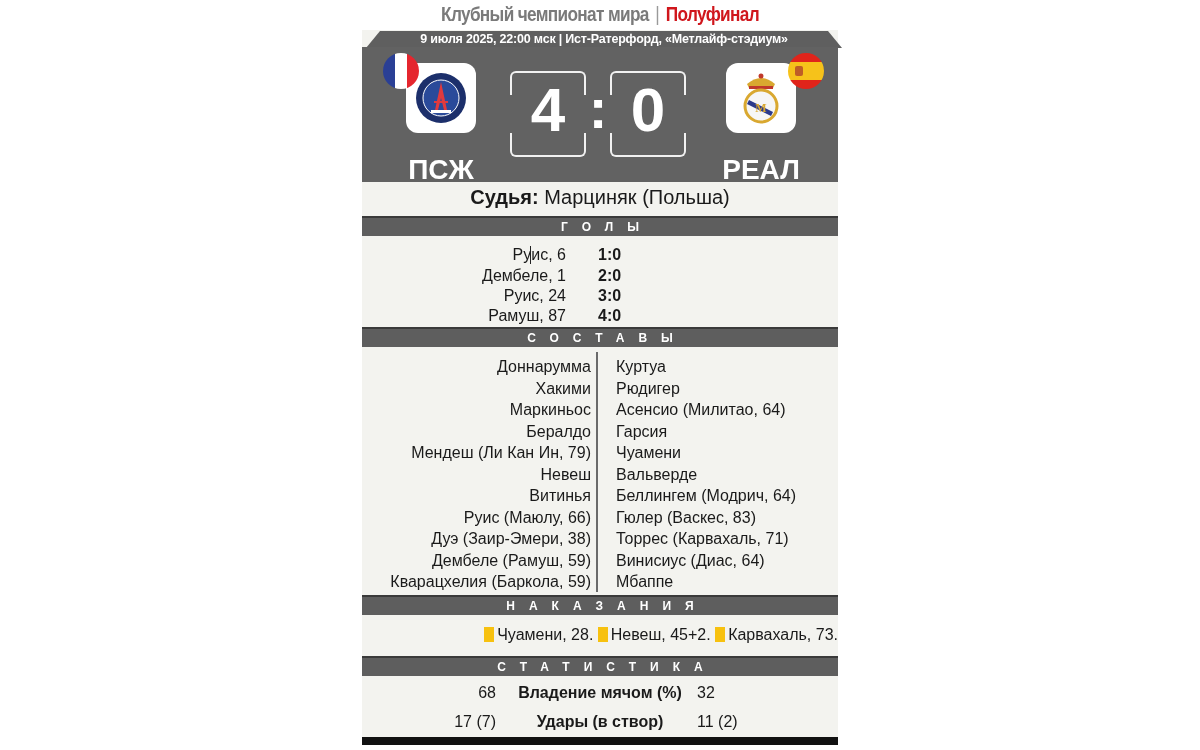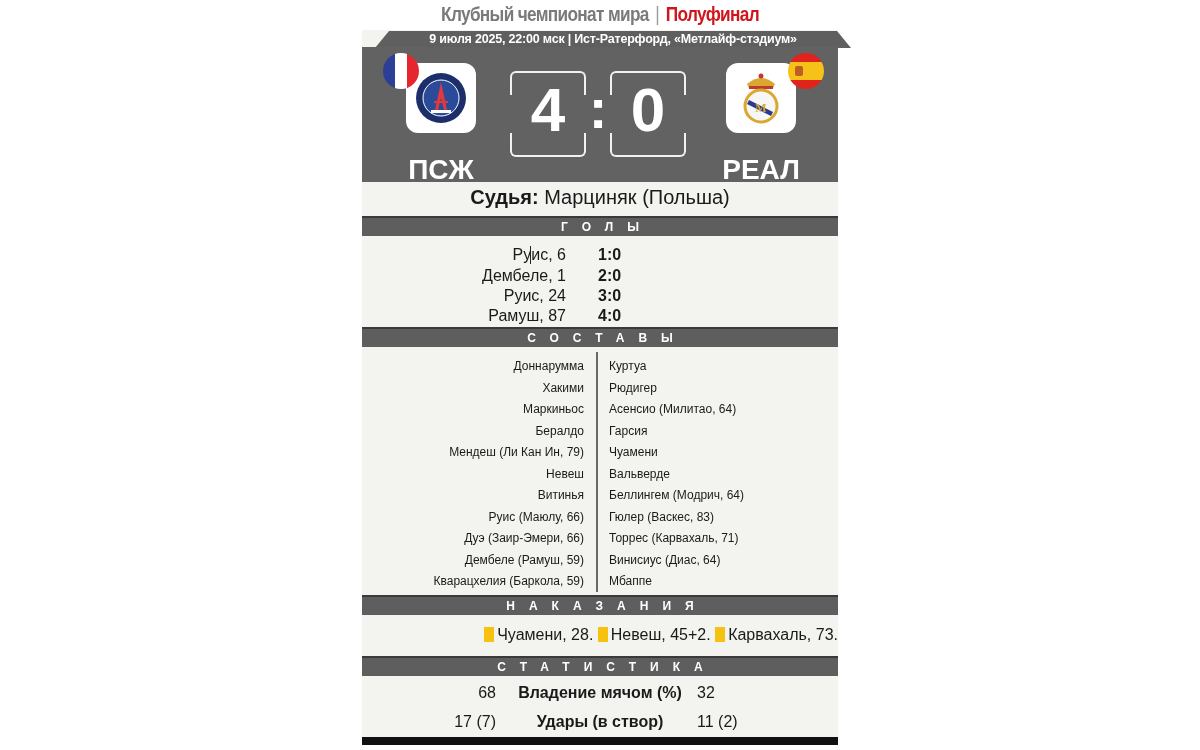--- a/index.html
+++ b/index.html
@@ -7,21 +7,21 @@
   body { background: #ffffff; font-family: "Liberation Sans", "DejaVu Sans", sans-serif; color: #1a1a1a; position: relative; }
 
   .card { position: absolute; left: 362px; top: 0; width: 476px; height: 750px; background: #f3f3ef; }
   .topband { position: absolute; left: 0; top: 0; width: 476px; height: 30px; background: #ffffff; }
 
   .headline { position: absolute; left: 0; top: 2px; width: 476px; text-align: center; font-family: "Liberation Sans", sans-serif; font-weight: bold; font-size: 21px; letter-spacing: -0.8px; transform: scaleX(0.82); transform-origin: center; white-space: nowrap; }
   .headline .cup { color: #7a7a7a; }
   .headline .sep { color: #9a9a9a; font-weight: normal; margin: 0 3px; }
   .headline .stage { color: #d0161c; }
 
-  .ribbon { position: absolute; left: 13px; top: 31px; width: 476px; height: 17px; }
+  .ribbon { position: absolute; left: 4px; top: 31px; width: 476px; height: 17px; }
   .ribbon svg { position: absolute; left: 0; top: 0; }
   .ribbon-text { position: absolute; left: 0; top: 1px; width: 476px; text-align: center; color: #ffffff; font-weight: bold; font-size: 12.5px; white-space: nowrap; letter-spacing: -0.2px; }
 
   .scoreboard { position: absolute; left: 0; top: 47px; width: 476px; height: 135px; background: #626262; }
 
   .flag { position: absolute; width: 36px; height: 36px; border-radius: 50%; overflow: hidden; z-index: 3; }
   .flag-fr { left: 21px; top: 6px; display: flex; }
   .flag-fr span { flex: 1; height: 100%; }
   .flag-es { left: 426px; top: 6px; }
   .flag-es .r1 { position:absolute; left:0; top:0; width:100%; height:25%; background:#e0241b; }
@@ -50,21 +50,21 @@
   .referee b { font-weight: bold; }
 
   .section-bar { position: absolute; left: 0; width: 476px; height: 20px; background: #5e5e5e; border-top: 2px solid #3a3a3a; color: #ffffff; font-weight: bold; font-size: 12px; text-align: center; line-height: 18px; letter-spacing: 14px; text-indent: 14px; }
 
   .goal-row { position: absolute; left: 0; width: 476px; height: 21px; font-size: 16px; line-height: 21px; }
   .goal-row .scorer { position: absolute; right: 272px; text-align: center; white-space: nowrap; }
   .goal-row .gscore { position: absolute; left: 236px; font-weight: bold; }
   .cursor { position: absolute; left: 168px; top: 2px; width: 1px; height: 18px; background: #222; }
 
   .lineup-divider { position: absolute; left: 234px; top: 352px; width: 2px; height: 240px; background: #6a6a6a; }
-  .lineup-row { position: absolute; left: 0; width: 476px; height: 21.5px; font-size: 12px; line-height: 21px; }
+  .lineup-row { position: absolute; left: 7px; width: 476px; height: 21.5px; font-size: 16px; line-height: 21px; }
   .lineup-row .home { position: absolute; right: 254px; text-align: right; white-space: nowrap; }
   .lineup-row .away { position: absolute; left: 247px; white-space: nowrap; }
 
   .cards-row { position: absolute; left: 0; top: 624px; width: 476px; text-align: right; font-size: 16px; line-height: 22px; white-space: nowrap; }
   .ycard { display: inline-block; width: 10px; height: 15px; background: #f7c10f; vertical-align: -2px; margin-right: 3px; }
 
   .stat-row { position: absolute; left: 0; width: 476px; height: 24px; font-size: 16px; line-height: 24px; }
   .stat-row .sh { position: absolute; right: 342px; text-align: left; }
   .stat-row .sl { position: absolute; left: 0; width: 476px; text-align: center; font-weight: bold; }
   .stat-row .sa { position: absolute; left: 335px; }
@@ -191,21 +191,21 @@
     </div>
   <div class="lineup-row" style="top:485px">
       <span class="home">Витинья</span>
       <span class="away">Беллингем (Модрич, 64)</span>
     </div>
   <div class="lineup-row" style="top:506.5px">
       <span class="home">Руис (Маюлу, 66)</span>
       <span class="away">Гюлер (Васкес, 83)</span>
     </div>
   <div class="lineup-row" style="top:528px">
-      <span class="home">Дуэ (Заир-Эмери, 66)</span>
+      <span class="home">Дуэ (Заир-Эмери, 38)</span>
       <span class="away">Торрес (Карвахаль, 71)</span>
     </div>
   <div class="lineup-row" style="top:549.5px">
       <span class="home">Дембеле (Рамуш, 59)</span>
       <span class="away">Винисиус (Диас, 64)</span>
     </div>
   <div class="lineup-row" style="top:571px">
       <span class="home">Кварацхелия (Баркола, 59)</span>
       <span class="away">Мбаппе</span>
     </div>

